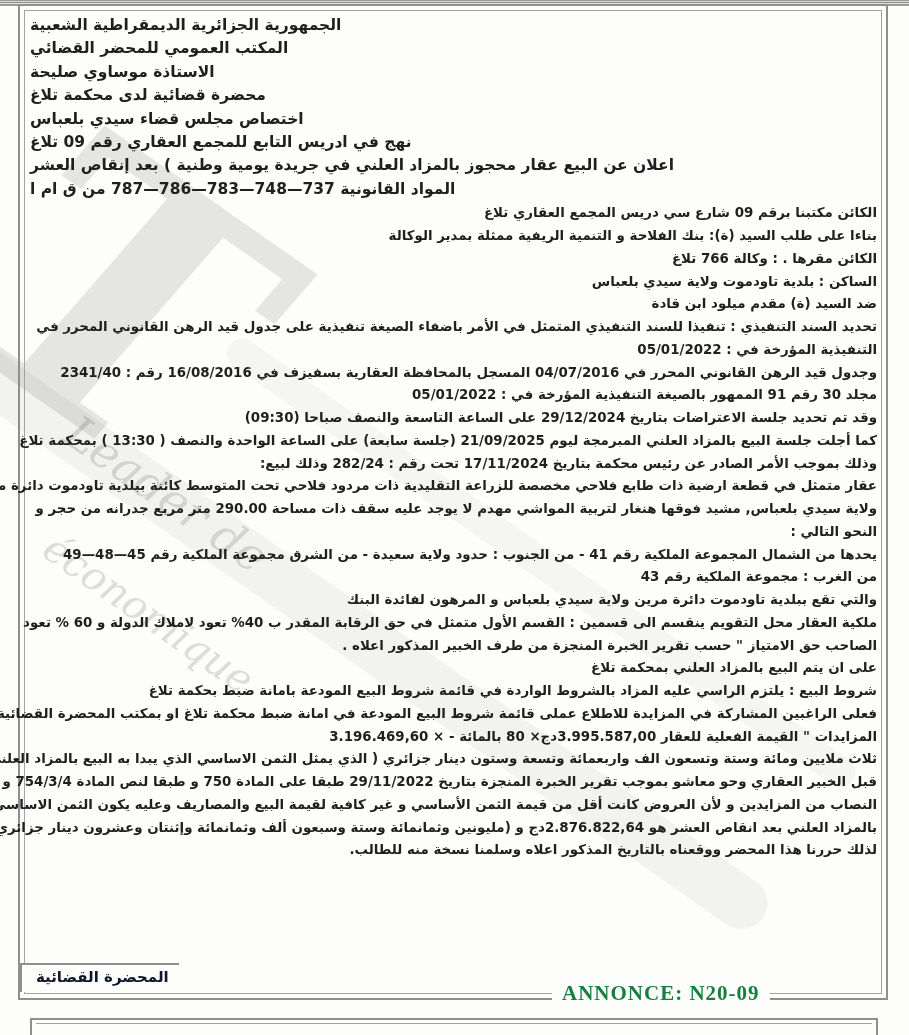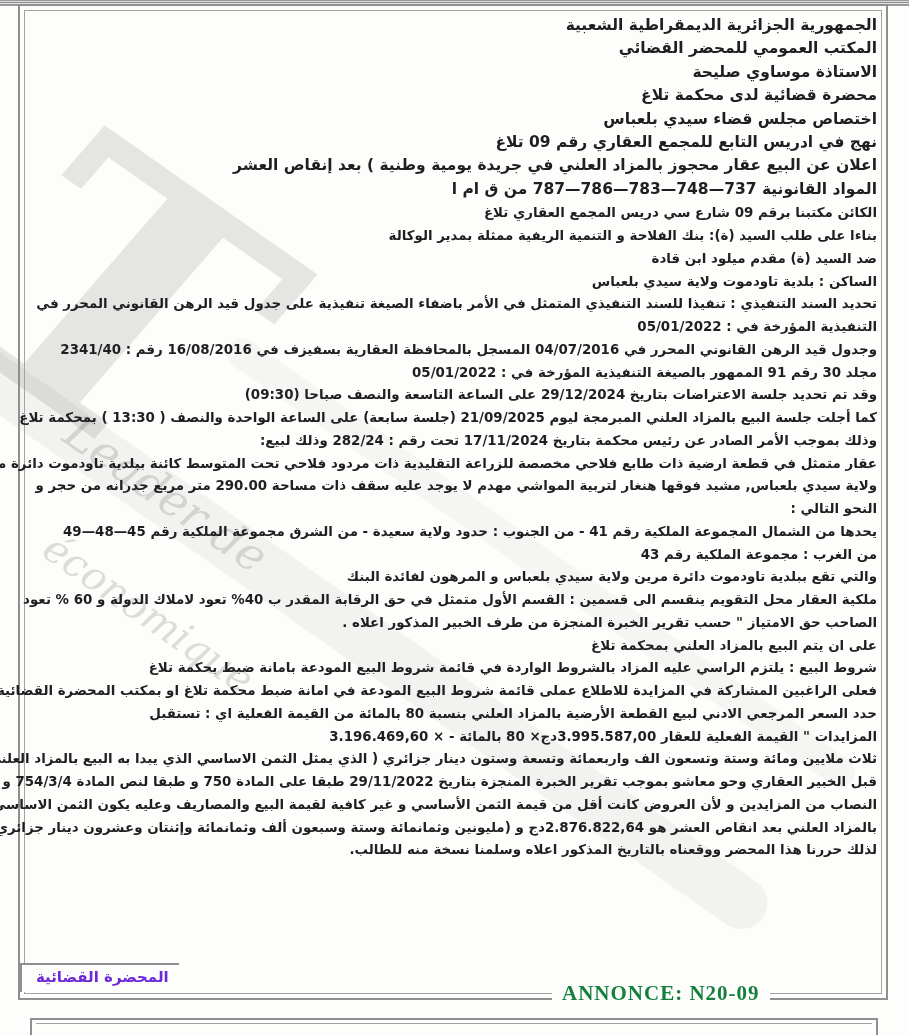--- a/index.html
+++ b/index.html
@@ -54,36 +54,36 @@
   }
   .wm-text1{left:70px;top:400px;font-size:46px;}
   .wm-text2{left:48px;top:520px;font-size:40px;}
   
   .content{
     position:absolute;left:30px;top:10px;right:32px;
     direction:rtl;
   }
   .doc-header{padding-top:4px;}
   .header-line{
-    text-align:right;
+    text-align:left;
     font-size:15.5px;font-weight:bold;
     line-height:23.4px;
     white-space:nowrap;
   }
   .doc-body{padding-top:1px;}
   .body-line{
     text-align:right;
     font-size:13.4px;font-weight:bold;
     line-height:22.75px;
     white-space:nowrap;
   }
   .stamp{
     position:absolute;left:20px;top:963px;
     direction:rtl;
-    font-size:15px;font-weight:bold;color:#6d28d9;
+    font-size:15px;font-weight:bold;color:#0f172a;
     border-top:2px solid #8f8f8f;border-left:2px solid #8f8f8f;
     padding:3px 10px 6px 14px;
     background:#fdfdfb;
   }
   .annonce{
     position:absolute;left:552px;top:981px;
     direction:ltr;
     font-family:"Liberation Serif","DejaVu Serif",serif;
     font-weight:bold;font-size:21px;letter-spacing:1px;
     color:#15803d;background:#fdfdfb;
@@ -125,41 +125,41 @@
         <div class="header-line">الاستاذة موساوي صليحة</div>
         <div class="header-line">محضرة قضائية لدى محكمة تلاغ</div>
         <div class="header-line">اختصاص مجلس قضاء سيدي بلعباس</div>
         <div class="header-line">نهج في ادريس التابع للمجمع العقاري رقم 09 تلاغ</div>
         <div class="header-line">اعلان عن البيع عقار محجوز بالمزاد العلني في جريدة يومية وطنية ) بعد إنقاص العشر</div>
         <div class="header-line">المواد القانونية 737—748—783—786—787 من ق ام ا</div>
       </div>
     <div class="doc-body">
         <div class="body-line">الكائن مكتبنا برقم 09 شارع سي دريس المجمع العقاري تلاغ</div>
         <div class="body-line">بناءا على طلب السيد (ة): بنك الفلاحة و التنمية الريفية ممثلة بمدير الوكالة</div>
+        <div class="body-line">الكائن مقرها . : وكالة 766 تلاغ</div>
+        <div class="body-line">الساكن : بلدية تاودموت ولاية سيدي بلعباس</div>
         <div class="body-line">ضد السيد (ة) مقدم ميلود ابن قادة</div>
-        <div class="body-line">الساكن : بلدية تاودموت ولاية سيدي بلعباس</div>
         <div class="body-line">تحديد السند التنفيذي : تنفيذا للسند التنفيذي المتمثل في الأمر باضفاء الصيغة تنفيذية على جدول قيد الرهن القانوني المحرر في</div>
         <div class="body-line">التنفيذية المؤرخة في : 05/01/2022</div>
         <div class="body-line">وجدول قيد الرهن القانوني المحرر في 04/07/2016 المسجل بالمحافظة العقارية بسفيزف في 16/08/2016 رقم : 2341/40</div>
         <div class="body-line">مجلد 30 رقم 91 الممهور بالصيغة التنفيذية المؤرخة في : 05/01/2022</div>
         <div class="body-line">وقد تم تحديد جلسة الاعتراضات بتاريخ 29/12/2024 على الساعة التاسعة والنصف صباحا (09:30)</div>
         <div class="body-line">كما أجلت جلسة البيع بالمزاد العلني المبرمجة ليوم 21/09/2025 (جلسة سابعة) على الساعة الواحدة والنصف ( 13:30 ) بمحكمة تلاغ</div>
         <div class="body-line">وذلك بموجب الأمر الصادر عن رئيس محكمة بتاريخ 17/11/2024 تحت رقم : 282/24 وذلك لبيع:</div>
         <div class="body-line">عقار متمثل في قطعة ارضية ذات طابع فلاحي مخصصة للزراعة التقليدية ذات مردود فلاحي تحت المتوسط كائنة ببلدية تاودموت دائرة مرين</div>
         <div class="body-line">ولاية سيدي بلعباس, مشيد فوقها هنغار لتربية المواشي مهدم لا يوجد عليه سقف ذات مساحة 290.00 متر مربع جدرانه من حجر و</div>
         <div class="body-line">النحو التالي :</div>
         <div class="body-line">يحدها من الشمال المجموعة الملكية رقم 41 - من الجنوب : حدود ولاية سعيدة - من الشرق مجموعة الملكية رقم 45—48—49</div>
         <div class="body-line">من الغرب : مجموعة الملكية رقم 43</div>
         <div class="body-line">والتي تقع ببلدية تاودموت دائرة مرين ولاية سيدي بلعباس و المرهون لفائدة البنك</div>
         <div class="body-line">ملكية العقار محل التقويم ينقسم الى قسمين : القسم الأول متمثل في حق الرقابة المقدر ب 40% تعود لاملاك الدولة و 60 % تعود</div>
         <div class="body-line">الصاحب حق الامتياز " حسب تقرير الخبرة المنجزة من طرف الخبير المذكور اعلاه .</div>
         <div class="body-line">على ان يتم البيع بالمزاد العلني بمحكمة تلاغ</div>
         <div class="body-line">شروط البيع : يلتزم الراسي عليه المزاد بالشروط الواردة في قائمة شروط البيع المودعة بامانة ضبط بحكمة تلاغ</div>
         <div class="body-line">فعلى الراغبين المشاركة في المزايدة للاطلاع عملى قائمة شروط البيع المودعة في امانة ضبط محكمة تلاغ او بمكتب المحضرة القضائية المذكور أعلاه</div>
-        <div class="body-line">حدد السعر المرجعي الادني لبيع القطعة الأرضية بالمزاد العلني بنسبة 80 بالمائة من القيمة الفعلية اي : تستقبل</div>
         <div class="body-line">المزايدات " القيمة الفعلية للعقار 3.995.587,00دج× 80 بالمائة - × 3.196.469,60</div>
         <div class="body-line">ثلاث ملايين ومائة وستة وتسعون الف واربعمائة وتسعة وستون دينار جزائري ( الذي يمثل الثمن الاساسي الذي يبدا به البيع بالمزاد العلني وقد تم تقديره من</div>
         <div class="body-line">قبل الخبير العقاري وحو معاشو بموجب تقرير الخبرة المنجزة بتاريخ 29/11/2022 طبقا على المادة 750 و طبقا لنص المادة 754/3/4 و نظرا لعدم توفر</div>
         <div class="body-line">النصاب من المزايدين و لأن العروض كانت أقل من قيمة الثمن الأساسي و غير كافية لقيمة البيع والمصاريف وعليه يكون الثمن الاساسي الذي يبدا له البيع</div>
         <div class="body-line">بالمزاد العلني بعد انقاص العشر هو 2.876.822,64دج و (مليونين وثمانمائة وستة وسبعون ألف وثمانمائة وإثنتان وعشرون دينار جزائري )</div>
         <div class="body-line">لذلك حررنا هذا المحضر ووقعناه بالتاريخ المذكور اعلاه وسلمنا نسخة منه للطالب.</div>
       </div>
   </div>
 
   <div class="stamp">المحضرة القضائية</div>

